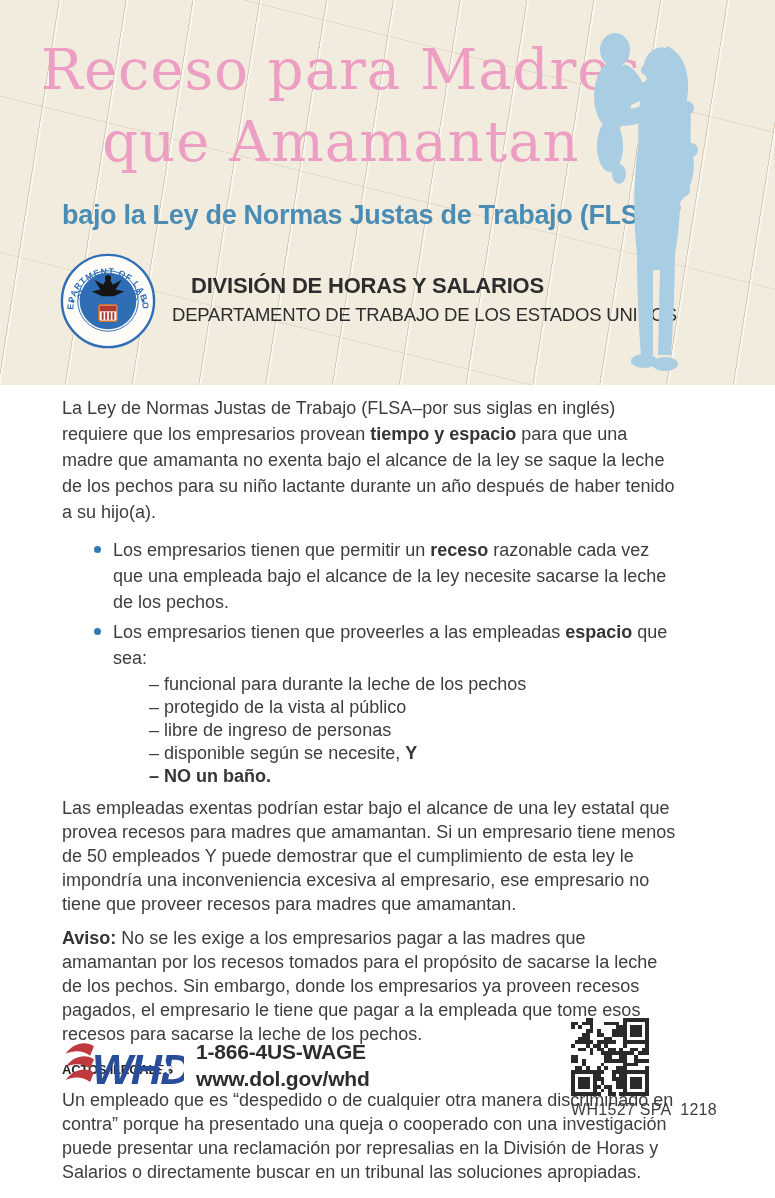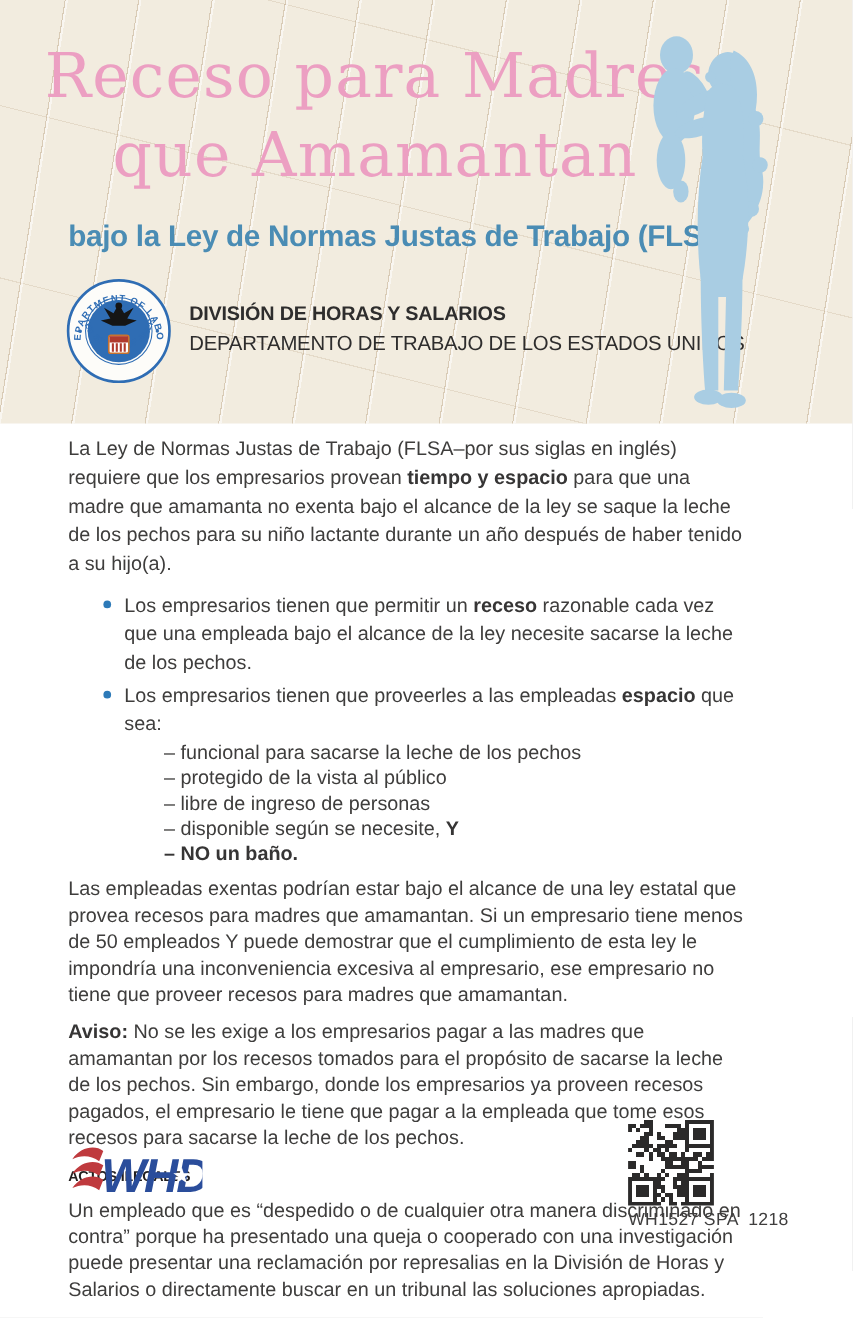--- a/index.html
+++ b/index.html
@@ -15,21 +15,21 @@
       repeating-linear-gradient(99deg,rgba(166,136,98,0) 0 58px,rgba(166,136,98,.33) 58px 59px,rgba(255,255,255,.55) 59px 61px,rgba(166,136,98,0) 61px 66px),
       repeating-linear-gradient(14deg,rgba(166,136,98,0) 0 128px,rgba(166,136,98,.18) 128px 129px,rgba(166,136,98,0) 129px 152px);
   }
   .titles{width:682px;text-align:center;padding-top:34px;
     font-family:"DejaVu Serif","Liberation Serif",serif;
     font-size:56px;line-height:72px;color:#ec9fc2;font-weight:500;letter-spacing:1px;}
   .subtitle{margin:22px 0 0 62px;font-size:27px;font-weight:bold;letter-spacing:-.3px;color:#4a8cb4;}
   .agency{display:flex;align-items:center;gap:16px;margin:22px 0 0 60px;}
   .seal{width:96px;height:96px;flex:0 0 auto;}
   .agency-text{padding-bottom:4px;}
-  .division{font-size:18px;font-weight:bold;color:#2e2d2d;letter-spacing:-.2px;}
+  .division{font-size:22px;font-weight:bold;color:#2e2d2d;letter-spacing:-.2px;margin-left:19px;}
   .department{font-size:18.5px;color:#2e2d2d;margin-top:5px;letter-spacing:-.2px;}
   .silhouette{position:absolute;top:28px;right:70px;width:122px;height:348px;}
   
   .content{padding:10px 96px 0 62px;font-size:18px;line-height:24px;}
   .content p{margin:0 0 10px 0;}
   .content .p1{line-height:26px;margin-bottom:12px;}
   .content strong{font-weight:bold;color:#363535;}
   ul{list-style:none;margin:0;padding:0;}
   .bullets{margin:0 0 8px 32px;}
   .bullets>li{position:relative;padding-left:19px;line-height:26px;margin-bottom:4px;}
@@ -127,21 +127,21 @@
 
     <p class="p1"><span>La Ley de Normas Justas de Trabajo (FLSA–por sus siglas en inglés) requiere que los empresarios provean </span><strong>tiempo y espacio</strong><span> para que una madre que amamanta no exenta bajo el alcance de la ley se saque la leche de los pechos para su niño lactante durante un año después de haber tenido a su hijo(a).</span></p>
 
     <ul class="bullets">
       <li>
         <span class="dot"></span><span>Los empresarios tienen que permitir un </span><strong>receso</strong><span> razonable cada vez que una empleada bajo el alcance de la ley necesite sacarse la leche de los pechos.</span>
       </li>
       <li>
         <span class="dot"></span><span>Los empresarios tienen que proveerles a las empleadas </span><strong>espacio</strong><span> que sea:</span>
         <ul class="subs">
-          <li>– funcional para sacarse la leche de los pechos</li>
+          <li>– funcional para durante la leche de los pechos</li>
           <li>– protegido de la vista al público</li>
           <li>– libre de ingreso de personas</li>
           <li><span>– disponible según se necesite, </span><strong>Y</strong></li>
           <li><strong>– NO un baño.</strong></li>
         </ul>
       </li>
     </ul>
 
     <p>Las empleadas exentas podrían estar bajo el alcance de una ley estatal que provea recesos para madres que amamantan. Si un empresario tiene menos de 50 empleados Y puede demostrar que el cumplimiento de esta ley le impondría una inconveniencia excesiva al empresario, ese empresario no tiene que proveer recesos para madres que amamantan.</p>
 
@@ -157,20 +157,24 @@
     <svg class="whd" viewBox="0 0 130 58" aria-hidden="true">
       <g fill="#bf3a3e">
         <path d="M4,16 C12,4 26,2 34,8 L30,18 C22,12 12,12 4,16 Z"></path>
         <path d="M4,30 C12,18 26,16 34,22 L30,32 C22,26 12,26 4,30 Z"></path>
         <path d="M4,44 C12,32 26,30 34,36 L30,46 C22,40 12,40 4,44 Z"></path>
       </g>
       <text x="32" y="48" font-size="46" font-weight="bold" font-style="italic" font-family="Liberation Sans, sans-serif" fill="#2a4d9b" letter-spacing="-2">WHD</text>
       <text x="110" y="39" font-size="21" text-anchor="middle" fill="#ffffff">★</text>
     </svg>
 
+    <div class="contact">
+      <div class="phone">1-866-4US-WAGE</div>
+      <div class="site">www.dol.gov/whd</div>
+    </div>
 
     <div class="qrwrap">
       <svg class="qr" viewBox="0 0 21 21" aria-hidden="true">
           <rect width="21" height="21" fill="#ffffff"></rect>
           <rect x="4" y="0" width="1" height="1" fill="#2b2a2a"></rect>
           <rect x="5" y="0" width="1" height="1" fill="#2b2a2a"></rect>
           <rect x="14" y="0" width="1" height="1" fill="#2b2a2a"></rect>
           <rect x="15" y="0" width="1" height="1" fill="#2b2a2a"></rect>
           <rect x="16" y="0" width="1" height="1" fill="#2b2a2a"></rect>
           <rect x="17" y="0" width="1" height="1" fill="#2b2a2a"></rect>

